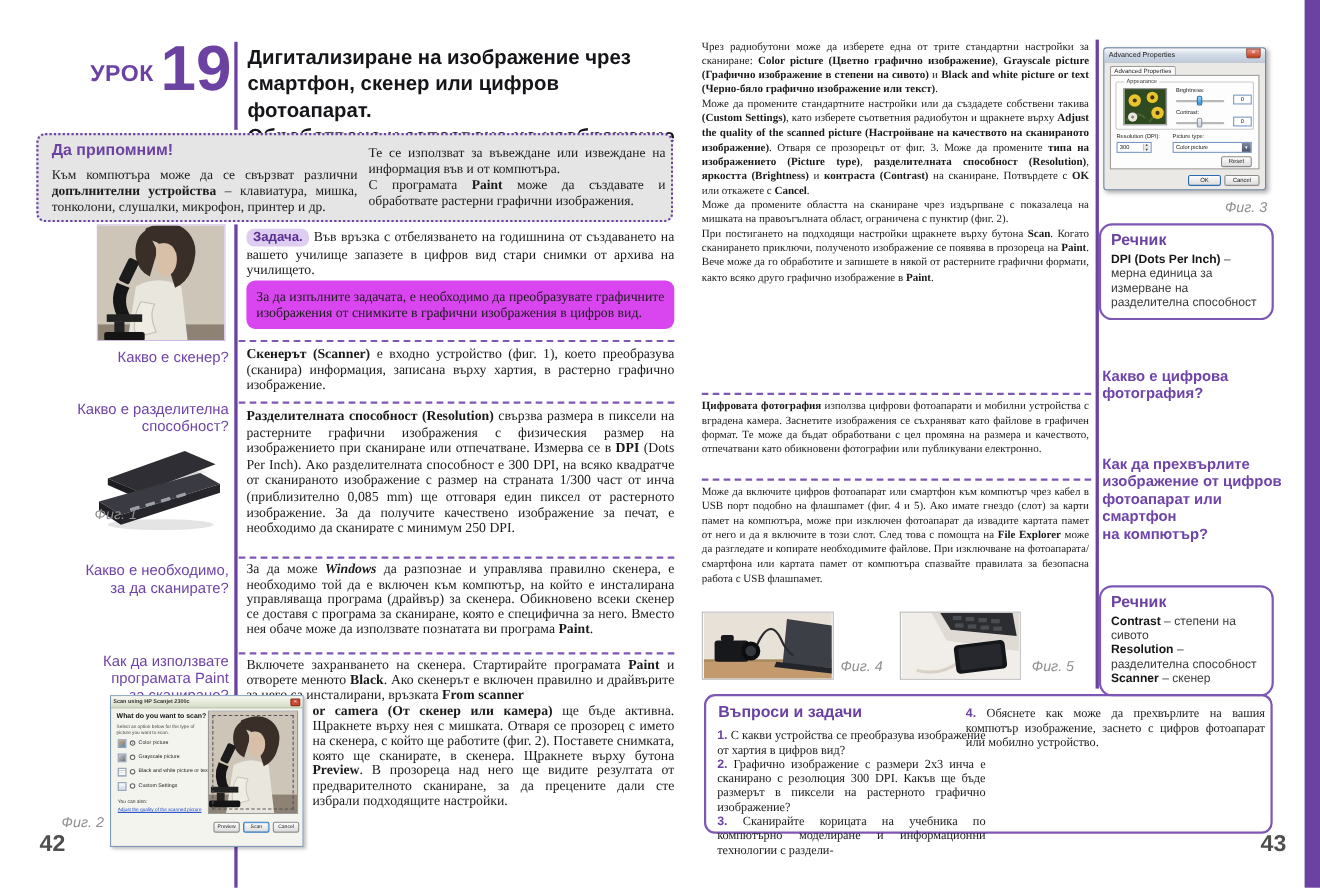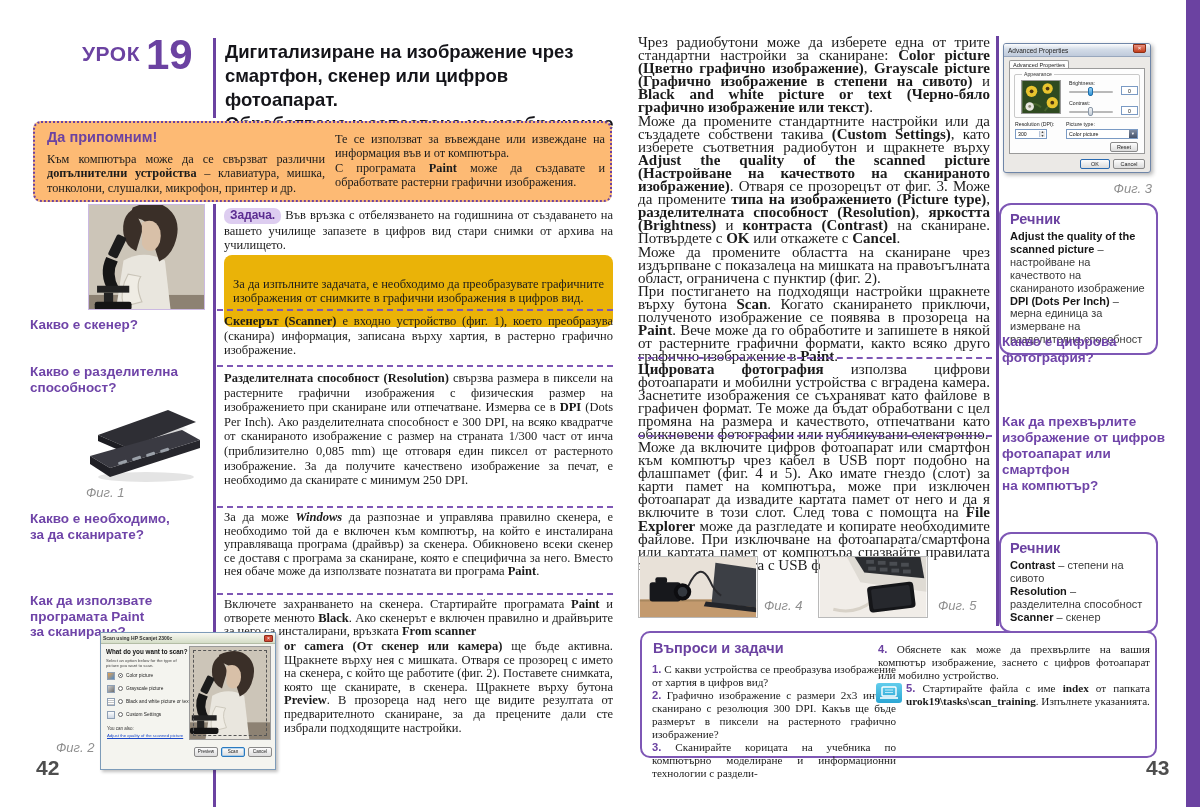--- a/index.html
+++ b/index.html
@@ -16,46 +16,46 @@
   .dash { position:absolute; height:0; border-top:2px dashed #7e57b5; }
   .page-num { position:absolute; font-family:"Liberation Sans",sans-serif; font-weight:bold;
               font-size:21px; color:#4e4e4e; }
   .fig-cap { position:absolute; color:#8f8f8f; font-family:"Liberation Sans",sans-serif;
              font-style:italic; font-size:13px; }
 
   
   .lesson-row { position:absolute; left:82px; top:36px; display:flex; align-items:flex-end;text-align:right; }
   .lesson-word { font-family:"Liberation Sans",sans-serif; font-weight:bold; font-size:21px;
                  color:#6b42a1; padding-bottom:9px; letter-spacing:.5px; }
-  .lesson-num  { font-family:"Liberation Sans",sans-serif; font-weight:bold; font-size:42px;
+  .lesson-num  { font-family:"Liberation Sans",sans-serif; font-weight:bold; font-size:58px;
                  line-height:.92; color:#6b42a1; margin-left:6px; }
   .title { position:absolute; left:225px; top:40px; width:392px;
            font-family:"Liberation Sans",sans-serif; font-weight:bold; font-size:18.5px;
            line-height:1.3; color:#141419; white-space:pre-line; }
 
   
   .recall-box { position:absolute; left:33px; top:121px; width:579px; height:81px;
-                border:2.5px dotted #6b42a1; border-radius:8px; background:#fdba74; }
+                border:2.5px dotted #6b42a1; border-radius:8px; background:#e5e5e5; }
   .recall-head { position:absolute; left:12px; top:6px; font-family:"Liberation Sans",sans-serif;
                  font-weight:bold; font-size:14.5px; color:#6b42a1; }
   .recall-col { position:absolute; font-size:12.3px; line-height:14.4px; text-align:justify; }
 
   
   .para-l { position:absolute; left:224px; width:389px; font-size:12.5px; line-height:14.6px;
             text-align:justify; }
   .para-lt { line-height:13.6px; }
-  .para-r { font-size:15px; line-height:13.1px; text-align:justify; }
+  .para-r { font-size:10px; line-height:13.1px; text-align:justify; }
   .task-badge { display:inline-block; background:#ddcdf0; color:#5c2d91; font-weight:bold;
                 font-family:"Liberation Sans",sans-serif; font-size:12px; border-radius:7px;
                 padding:0 6px 1px 6px; }
-  .hl-box { position:absolute; left:224px; width:389px; background:#eab308; border-radius:8px;
-            padding:22px 9px; font-size:12.5px; line-height:14px; text-align:justify; }
+  .hl-box { position:absolute; left:224px; width:389px; background:#d946ef; border-radius:8px;
+            padding:8px 9px; font-size:12.5px; line-height:14px; text-align:justify; }
 
   .side-q { position:absolute; color:#6f44a8; font-family:"Liberation Sans",sans-serif;
-            font-weight:bold; font-size:13.5px; line-height:15.5px; text-align:left;
+            font-weight:normal; font-size:13.5px; line-height:15.5px; text-align:right;
             white-space:pre-line; width:178px; left:30px; }
   .side-q-r { position:absolute; color:#6f44a8; font-family:"Liberation Sans",sans-serif;
               font-weight:bold; font-size:13.5px; line-height:16px; white-space:pre-line; }
 
   .photo { position:absolute; overflow:hidden; }
   .photo svg { display:block; width:100%; height:100%; }
 
   
   .qbox { position:absolute; left:640px; top:631px; width:517px; height:127px;
           border:2px solid #7e57b5; border-radius:10px; }
@@ -208,21 +208,21 @@
         <polygon points="14,34 44,47 44,53 14,40" fill="#1d1d22"></polygon>
         <polygon points="6,55 98,29 116,39 26,67" fill="#3a3a42"></polygon>
         <polygon points="6,55 26,67 26,76 6,63" fill="#1f1f25"></polygon>
         <polygon points="26,67 116,39 116,47 26,76" fill="#26262c"></polygon>
         <rect x="34" y="60" width="9" height="3" rx="1" fill="#9aa0a8" transform="rotate(-17 38 61)"></rect>
         <rect x="48" y="56" width="9" height="3" rx="1" fill="#9aa0a8" transform="rotate(-17 52 57)"></rect>
         <rect x="62" y="52" width="9" height="3" rx="1" fill="#9aa0a8" transform="rotate(-17 66 53)"></rect>
         <rect x="76" y="48" width="9" height="3" rx="1" fill="#9aa0a8" transform="rotate(-17 80 49)"></rect>
       </svg>
     </div>
-    <div class="fig-cap" style="left:86px;top:485px">Фиг. 1</div>
+    <div class="fig-cap" style="left:86px;top:460px">Фиг. 1</div>
 
     <div class="side-q" style="top:511px">Какво е необходимо,
 за да сканирате?</div>
     <div class="side-q" style="top:593px">Как да използвате
 програмата Paint
 за сканиране?</div>
 
     <p class="para-l" style="top:208px"><span class="task-badge">Задача.</span> <span><span>Във връзка с отбелязването на годишнина от създаването на вашето училище запазете в цифров вид стари снимки от архива на училището.</span></span></p>
     <div class="hl-box" style="top:255px">За да изпълните задачата, е необходимо да преобразувате графичните изображения от снимките в графични изображения в цифров вид.</div>
 
@@ -344,27 +344,20 @@
 
     <div class="qbox">
       <div class="qbox-head">Въпроси и задачи</div>
       <div class="qcol" style="left:10px;top:30px;width:244px">
         <p><span class="qnum">1.</span> <span><span>С какви устройства се преобразува изображение от хартия в цифров вид?</span></span></p>
         <p><span class="qnum">2.</span> <span><span>Графично изображение с размери 2x3 инча е сканирано с резолюция 300 DPI. Какъв ще бъде размерът в пиксели на растерното графично изображение?</span></span></p>
         <p><span class="qnum">3.</span> <span><span>Сканирайте корицата на учебника по компютърно моделиране и информационни технологии с раздели-</span></span></p>
       </div>
       <div class="qcol" style="left:236px;top:10px;width:272px">
         <p><span class="qnum">4.</span> <span><span>Обяснете как може да прехвърлите на вашия компютър изображение, заснето с цифров фотоапарат или мобилно устройство.</span></span></p>
-        <p><span class="task-icon">
-              <svg viewBox="0 0 26 20">
-                <rect x="6" y="4" width="14" height="9" rx="1" fill="none" stroke="#ffffff" stroke-width="1.4"></rect>
-                <path d="M4 15 L22 15" stroke="#ffffff" stroke-width="1.6"></path>
-                <path d="M9 7 h8 M9 9.5 h8" stroke="#bfeafb" stroke-width="1"></path>
-              </svg>
-            </span><span class="qnum">5.</span> <span><span>Стартирайте файла с име </span><span class="b">index</span><span> от папката </span><span class="b">urok19\tasks\scan_training</span><span>. Изпълнете указанията.</span></span></p>
       </div>
     </div>
 
     <div class="page-num" style="left:1146px;top:756px">43</div>
 
     <div class="adv">
       <div class="adv-tb">
         <span class="t">Advanced Properties</span>
         <span class="adv-x">×</span>
       </div>
@@ -409,21 +402,20 @@
         </div>
         <div class="adv-btn" style="right:6px;top:73px;width:28px">Reset</div>
       </div>
       <div class="adv-btn focus" style="right:40px;bottom:3px;width:30px">OK</div>
       <div class="adv-btn" style="right:5px;bottom:3px;width:32px">Cancel</div>
     </div>
     <div class="fig-cap" style="left:1100px;top:181px;width:52px;text-align:right">Фиг. 3</div>
 
     <div class="gloss" style="top:203px">
       <div class="gloss-head">Речник</div>
-      <p class="gloss-entry"><span class="b">Adjust the quality of the scanned picture</span><span> – настройване на качеството на сканираното изображение</span></p>
       <p class="gloss-entry"><span class="b">DPI (Dots Per Inch)</span><span> – мерна единица за измерване на разделителна способност</span></p>
     </div>
 
     <div class="side-q-r" style="left:1002px;top:334px;width:170px">Какво е цифрова
 фотография?</div>
     <div class="side-q-r" style="left:1002px;top:414px;width:175px">Как да прехвърлите
 изображение от цифров
 фотоапарат или смартфон
 на компютър?</div>
 

